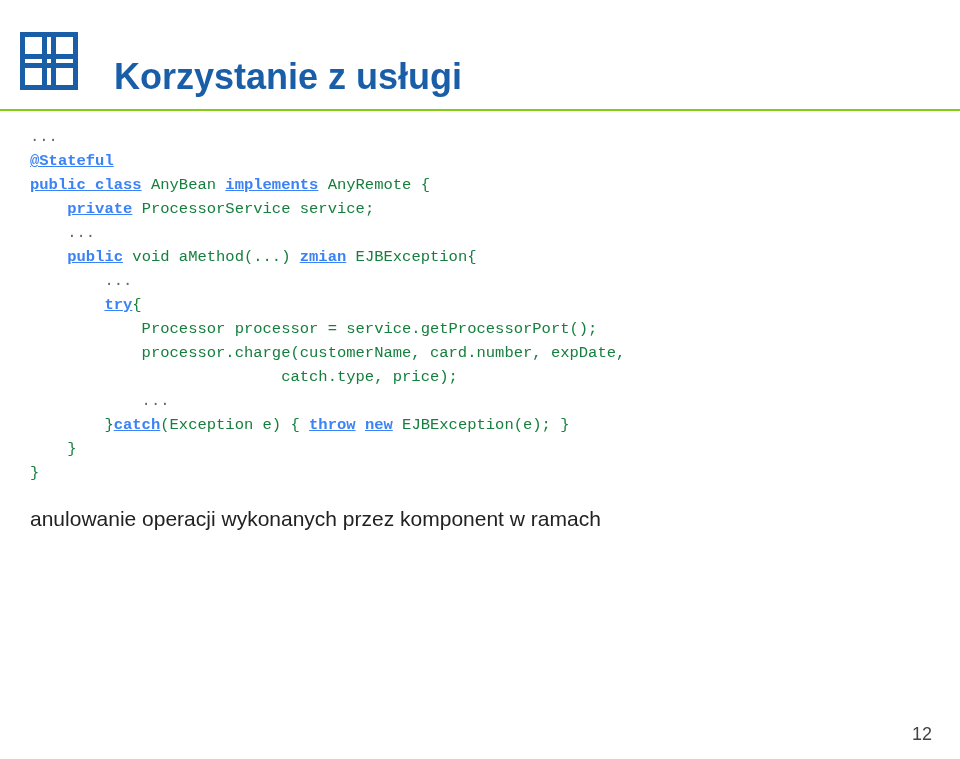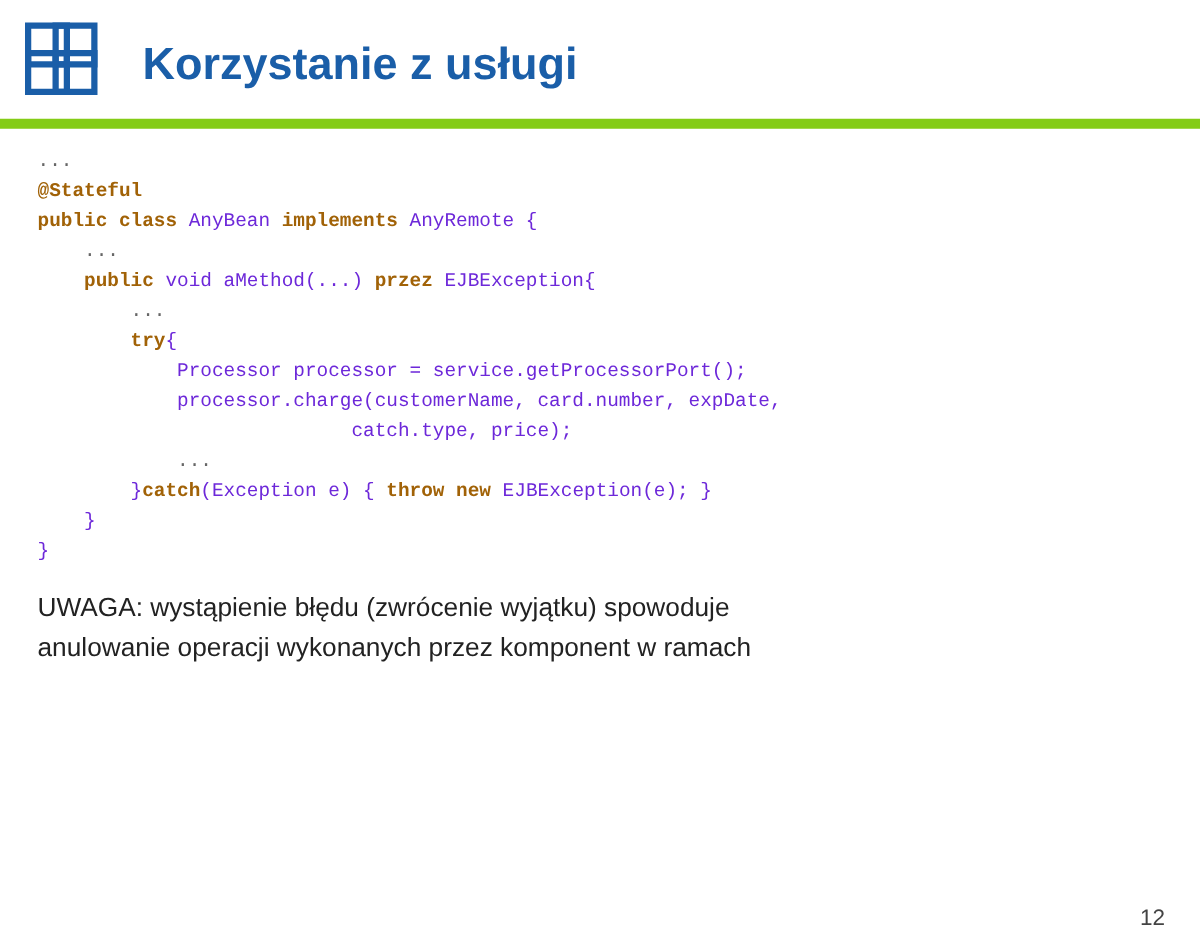--- a/index.html
+++ b/index.html
@@ -21,23 +21,23 @@
       width: 960px;
       height: 759px;
       background: #ffffff;
       position: relative;
       padding: 0;
     }
 
     
     .header {
       display: flex;
-      align-items: center;
-      padding: 18px 30px 12px 20px;
-      border-bottom: 8px solid #84cc16;
+      align-items: flex-end;
+      padding: 32px 30px 12px 20px;
+      border-bottom: 2px solid #84cc16;
     }
 
     .logo-area {
       display: flex;
       align-items: center;
       margin-right: 24px;
       flex-shrink: 0;
     }
 
     .logo-squares {
@@ -99,22 +99,22 @@
       margin-bottom: 18px;
     }
 
     .code-line {
       display: block;
       white-space: pre;
     }
 
     
     .c-gray { color: #666666; }
-    .c-blue { color: #a16207; font-weight: bold; }
-    .c-black { color: #6d28d9; }
+    .c-blue { color: #3b82f6; font-weight: bold; text-decoration: underline; }
+    .c-black { color: #15803d; }
 
     
     .description {
       font-size: 21px;
       color: #222222;
       line-height: 1.5;
       margin-top: 8px;
     }
 
     
@@ -148,36 +148,36 @@
     </div>
   </div>
 
   <div class="content">
 
     <div class="code-block">
 
       <span class="code-line c-gray">...</span>
       <span class="code-line"><span class="c-blue">@Stateful</span></span>
       <span class="code-line"><span class="c-blue">public class</span><span class="c-black"> AnyBean </span><span class="c-blue">implements</span><span class="c-black"> AnyRemote {</span></span>
+      <span class="code-line"><span class="c-black">    </span><span class="c-blue">private</span><span class="c-black"> ProcessorService service;</span></span>
       <span class="code-line c-gray">    ...</span>
-      <span class="code-line"><span class="c-black">    </span><span class="c-blue">public</span><span class="c-black"> void aMethod(...) </span><span class="c-blue">przez</span><span class="c-black"> EJBException{</span></span>
+      <span class="code-line"><span class="c-black">    </span><span class="c-blue">public</span><span class="c-black"> void aMethod(...) </span><span class="c-blue">zmian</span><span class="c-black"> EJBException{</span></span>
       <span class="code-line c-gray">        ...</span>
       <span class="code-line"><span class="c-black">        </span><span class="c-blue">try</span><span class="c-black">{</span></span>
       <span class="code-line c-black">            Processor processor = service.getProcessorPort();</span>
       <span class="code-line c-black">            processor.charge(customerName, card.number, expDate,</span>
       <span class="code-line c-black">                           catch.type, price);</span>
       <span class="code-line c-gray">            ...</span>
       <span class="code-line"><span class="c-black">        }</span><span class="c-blue">catch</span><span class="c-black">(Exception e) { </span><span class="c-blue">throw</span><span class="c-black"> </span><span class="c-blue">new</span><span class="c-black"> EJBException(e); }</span></span>
       <span class="code-line c-black">    }</span>
       <span class="code-line c-black">}</span>
 
     </div>
 
     <div class="description">
-      <p>UWAGA: wystąpienie błędu (zwrócenie wyjątku) spowoduje</p>
       <p>anulowanie operacji wykonanych przez komponent w ramach</p>
     </div>
 
   </div>
 
   <div class="page-number">12</div>
 
 </div>
 
 </body></html>

